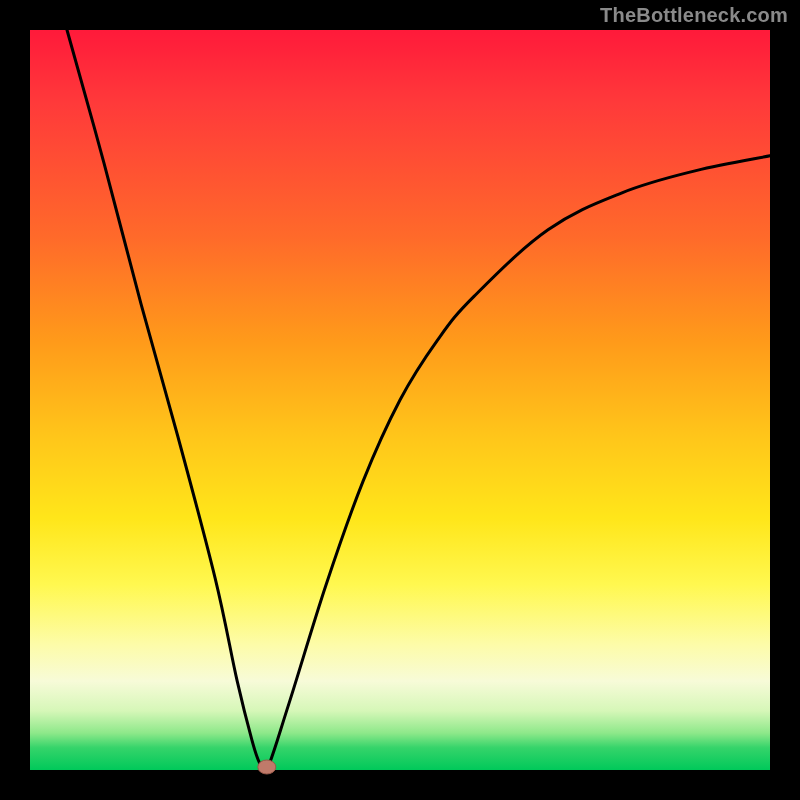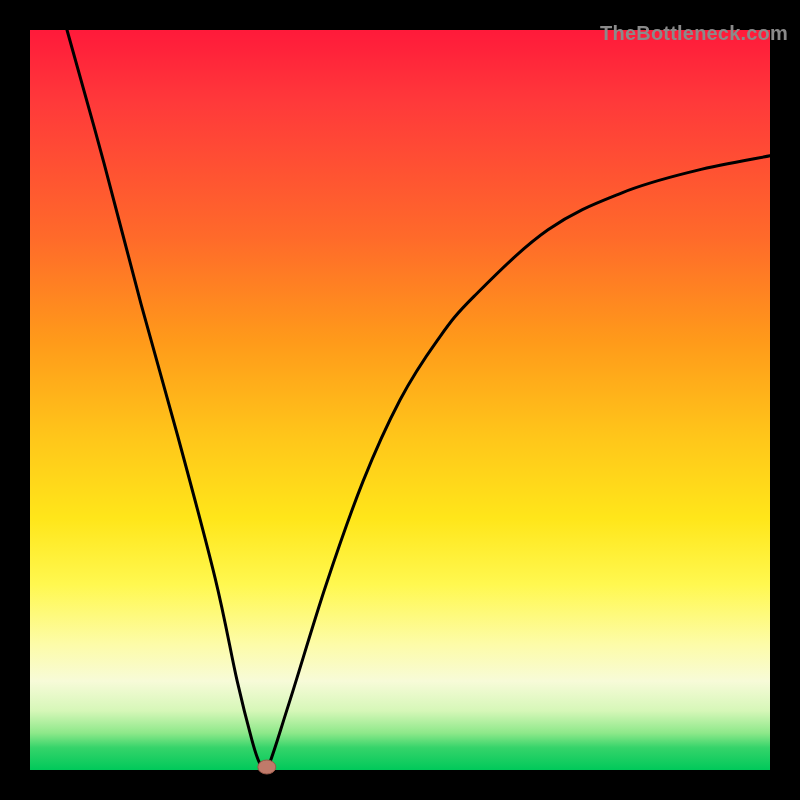--- a/index.html
+++ b/index.html
@@ -43,21 +43,20 @@
   }
   .watermark {
     position: absolute;
     top: 4px;
     right: 12px;
     color: #8a8a8a;
     font-size: 20px;
     font-weight: 600;
     letter-spacing: 0.2px;
     user-select: none;
-    margin-top: 18px;
   }
   svg.curve {
     position: absolute;
     left: 0;
     top: 0;
     width: 740px;
     height: 740px;
     overflow: visible;
   }
 </style>

